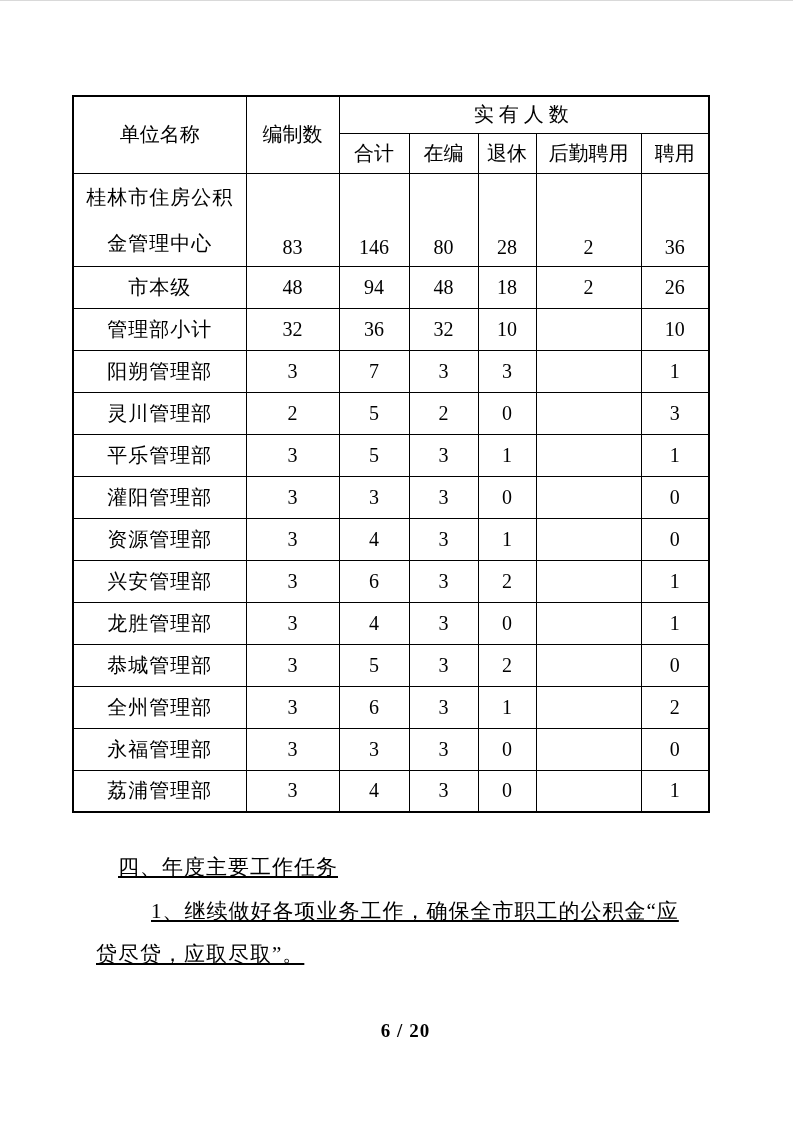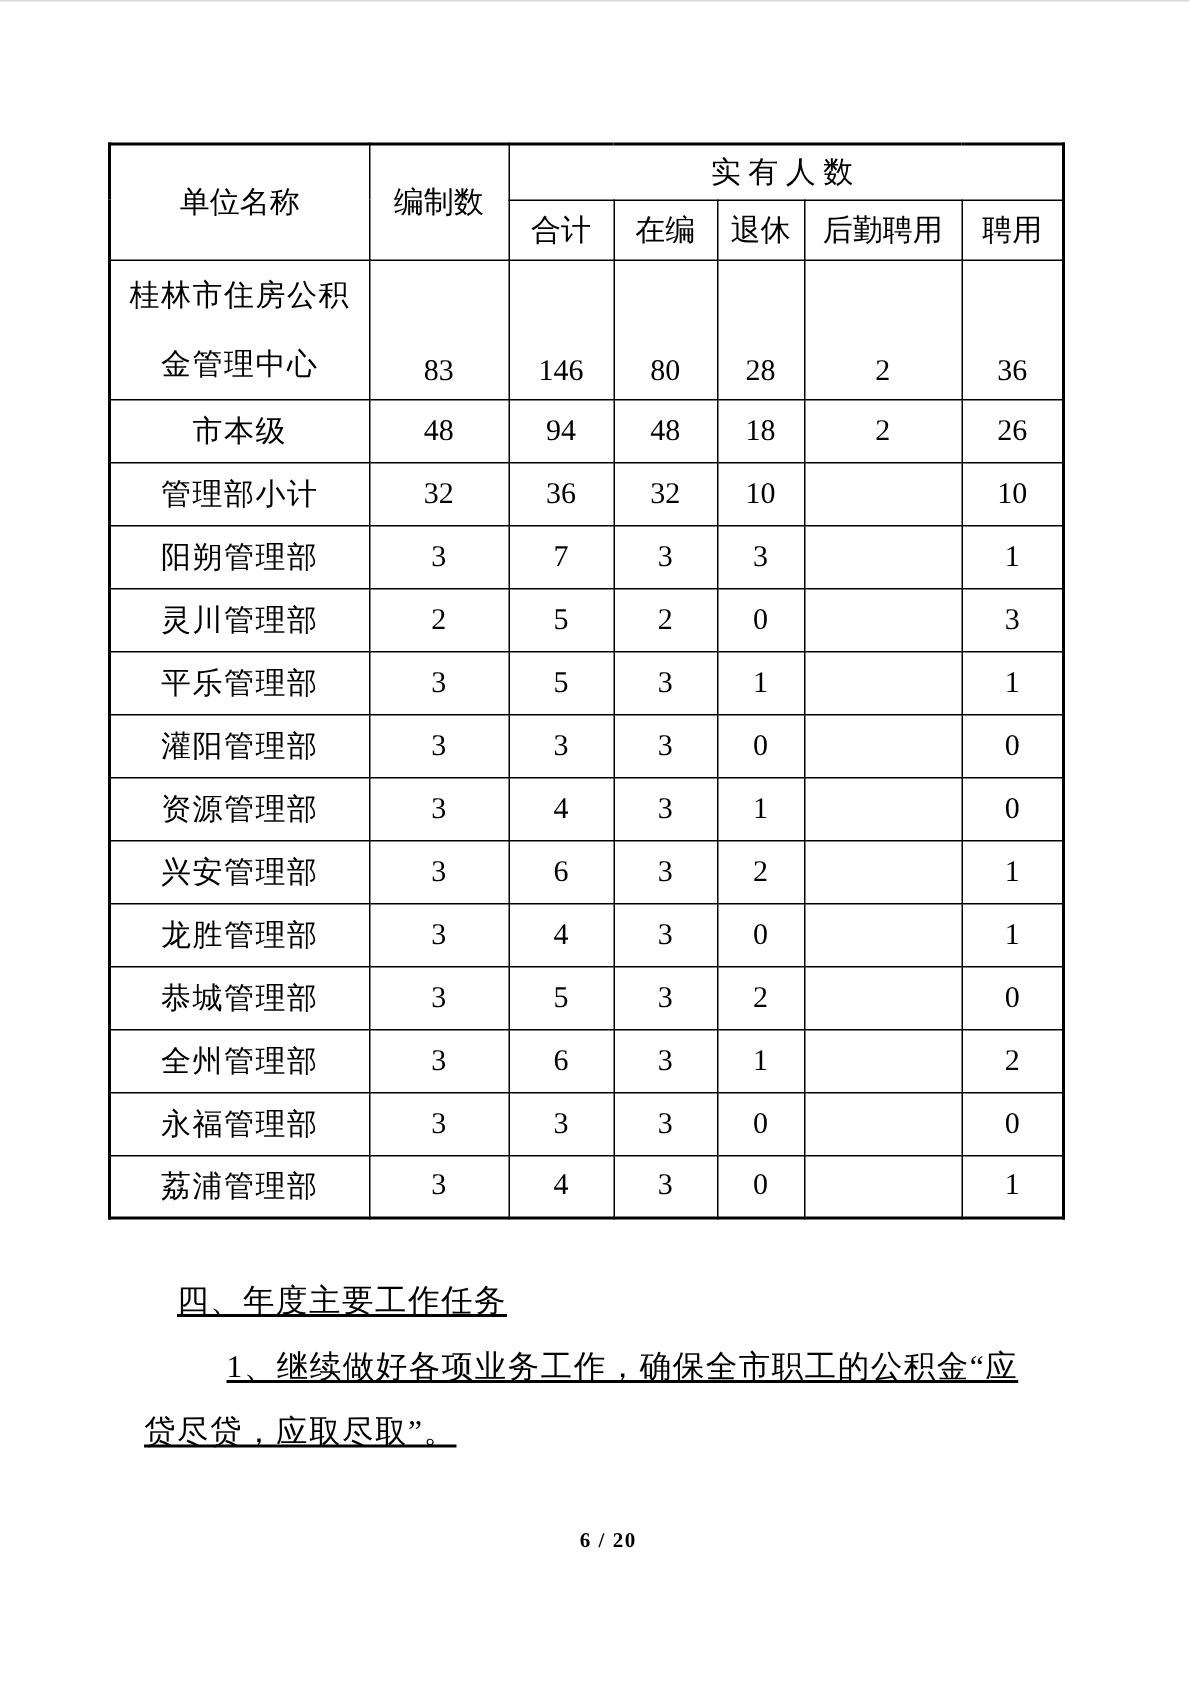--- a/index.html
+++ b/index.html
@@ -55,21 +55,21 @@
   .heading   { left:118px; top:855px; }
   .p1l1      { left:151px; top:899px; }
   .p1l2      { left:96px;  top:942px; }
   .p2        { left:151px; top:983px; }
 
   
   .page-num {
     position:absolute; left:0; right:0; top:1020px;
     text-align:center;
     text-indent:18px;
-    font-size:14px;
+    font-size:19px;
     font-weight:bold;
     letter-spacing:1px;
   }
 </style>
 </head>
 <body>
 
 <div class="sheet">
   <div class="page-top-edge"></div>
 

